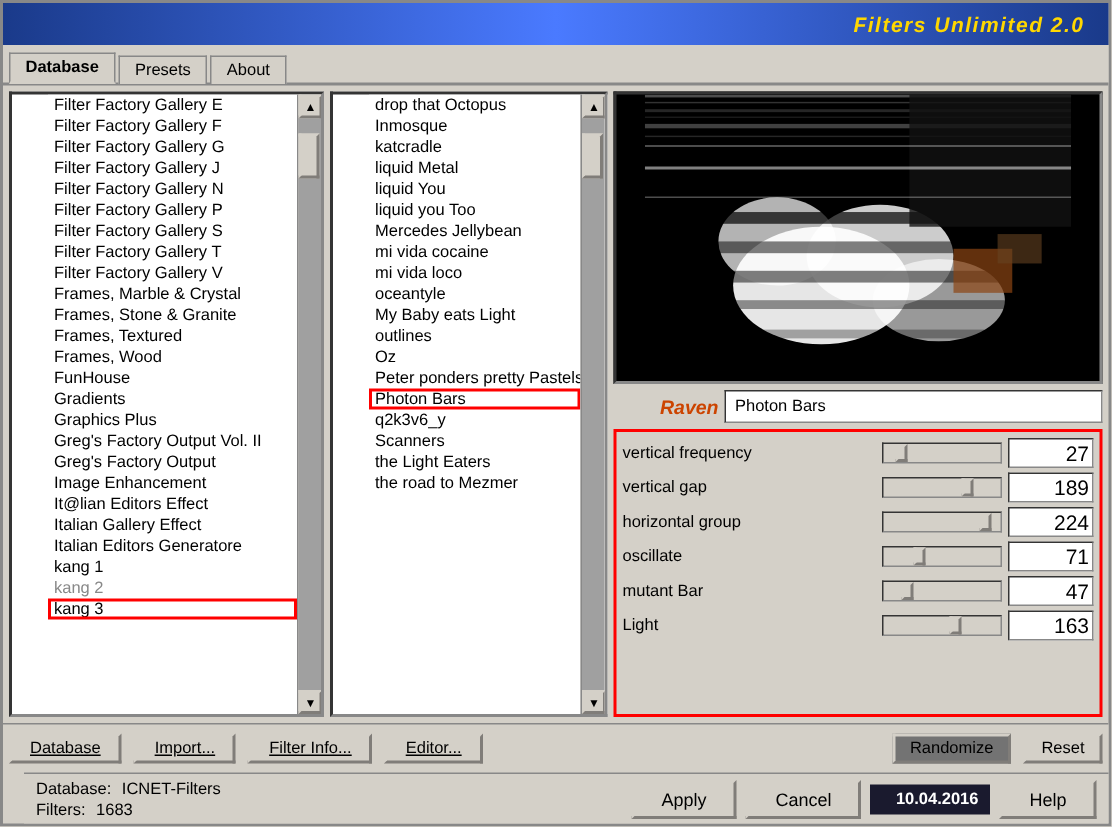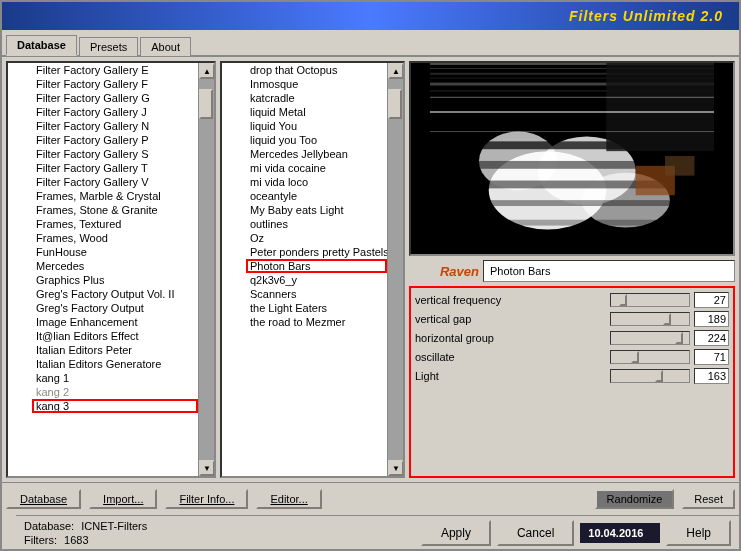--- a/index.html
+++ b/index.html
@@ -167,23 +167,23 @@
       display: flex;
       align-items: center;
       margin-bottom: 3px;
       gap: 4px;
     }
     .param-label {
       flex: 1;
       font-size: 11px;
     }
     .param-value {
-      width: 35px;
+      width: 57px;
       text-align: right;
-      font-size: 11px;
+      font-size: 14px;
       border: 1px inset #888;
       background: white;
       padding: 1px 2px;
     }
 
     
     .bottom-toolbar {
       height: 28px;
       display: flex;
       align-items: center;
@@ -248,21 +248,21 @@
       cursor: pointer;
       font-size: 12px;
     }
     .date-badge {
       background: #1a1a2e;
       color: white;
       padding: 4px 8px;
       font-size: 11px;
       font-weight: bold;
       min-width: 80px;
-      text-align: left;
+      text-align: right;
     }
 
     
     .list-container::-webkit-scrollbar { width: 16px; }
     .list-container::-webkit-scrollbar-track { background: #d4d0c8; }
     .list-container::-webkit-scrollbar-thumb { background: #a0a0a0; border: 2px outset #d4d0c8; }
 
     
     .slider-track {
       width: 80px;
@@ -358,27 +358,27 @@
           <div class="list-item">Filter Factory Gallery N</div>
           <div class="list-item">Filter Factory Gallery P</div>
           <div class="list-item">Filter Factory Gallery S</div>
           <div class="list-item">Filter Factory Gallery T</div>
           <div class="list-item">Filter Factory Gallery V</div>
           <div class="list-item">Frames, Marble &amp; Crystal</div>
           <div class="list-item">Frames, Stone &amp; Granite</div>
           <div class="list-item">Frames, Textured</div>
           <div class="list-item">Frames, Wood</div>
           <div class="list-item">FunHouse</div>
-          <div class="list-item">Mercedes</div>
+          <div class="list-item">Gradients</div>
           <div class="list-item">Graphics Plus</div>
           <div class="list-item">Greg's Factory Output Vol. II</div>
           <div class="list-item">Greg's Factory Output</div>
           <div class="list-item">Image Enhancement</div>
           <div class="list-item">It@lian Editors Effect</div>
-          <div class="list-item">Italian Editors Peter</div>
+          <div class="list-item">Italian Gallery Effect</div>
           <div class="list-item">Italian Editors Generatore</div>
           <div class="list-item">kang 1</div>
           <div class="list-item" style="color:#888">kang 2</div>
           <div class="list-item highlighted">kang 3</div>
         </div>
         <div class="vertical-scroll">
           <div class="scroll-arrow">▲</div>
           <div class="scroll-track">
             <div class="scroll-thumb-v"></div>
           </div>
@@ -495,20 +495,27 @@
           <div class="param-value">224</div>
         </div>
         <div class="param-row">
           <span class="param-label">oscillate</span>
           <div class="slider-track">
             <div class="slider-thumb" style="left: 20px;"></div>
           </div>
           <div class="param-value">71</div>
         </div>
         <div class="param-row">
+          <span class="param-label">mutant Bar</span>
+          <div class="slider-track">
+            <div class="slider-thumb" style="left: 12px;"></div>
+          </div>
+          <div class="param-value">47</div>
+        </div>
+        <div class="param-row">
           <span class="param-label">Light</span>
           <div class="slider-track">
             <div class="slider-thumb" style="left: 44px;"></div>
           </div>
           <div class="param-value">163</div>
         </div>
       </div>
 
     </div>
   </div>

